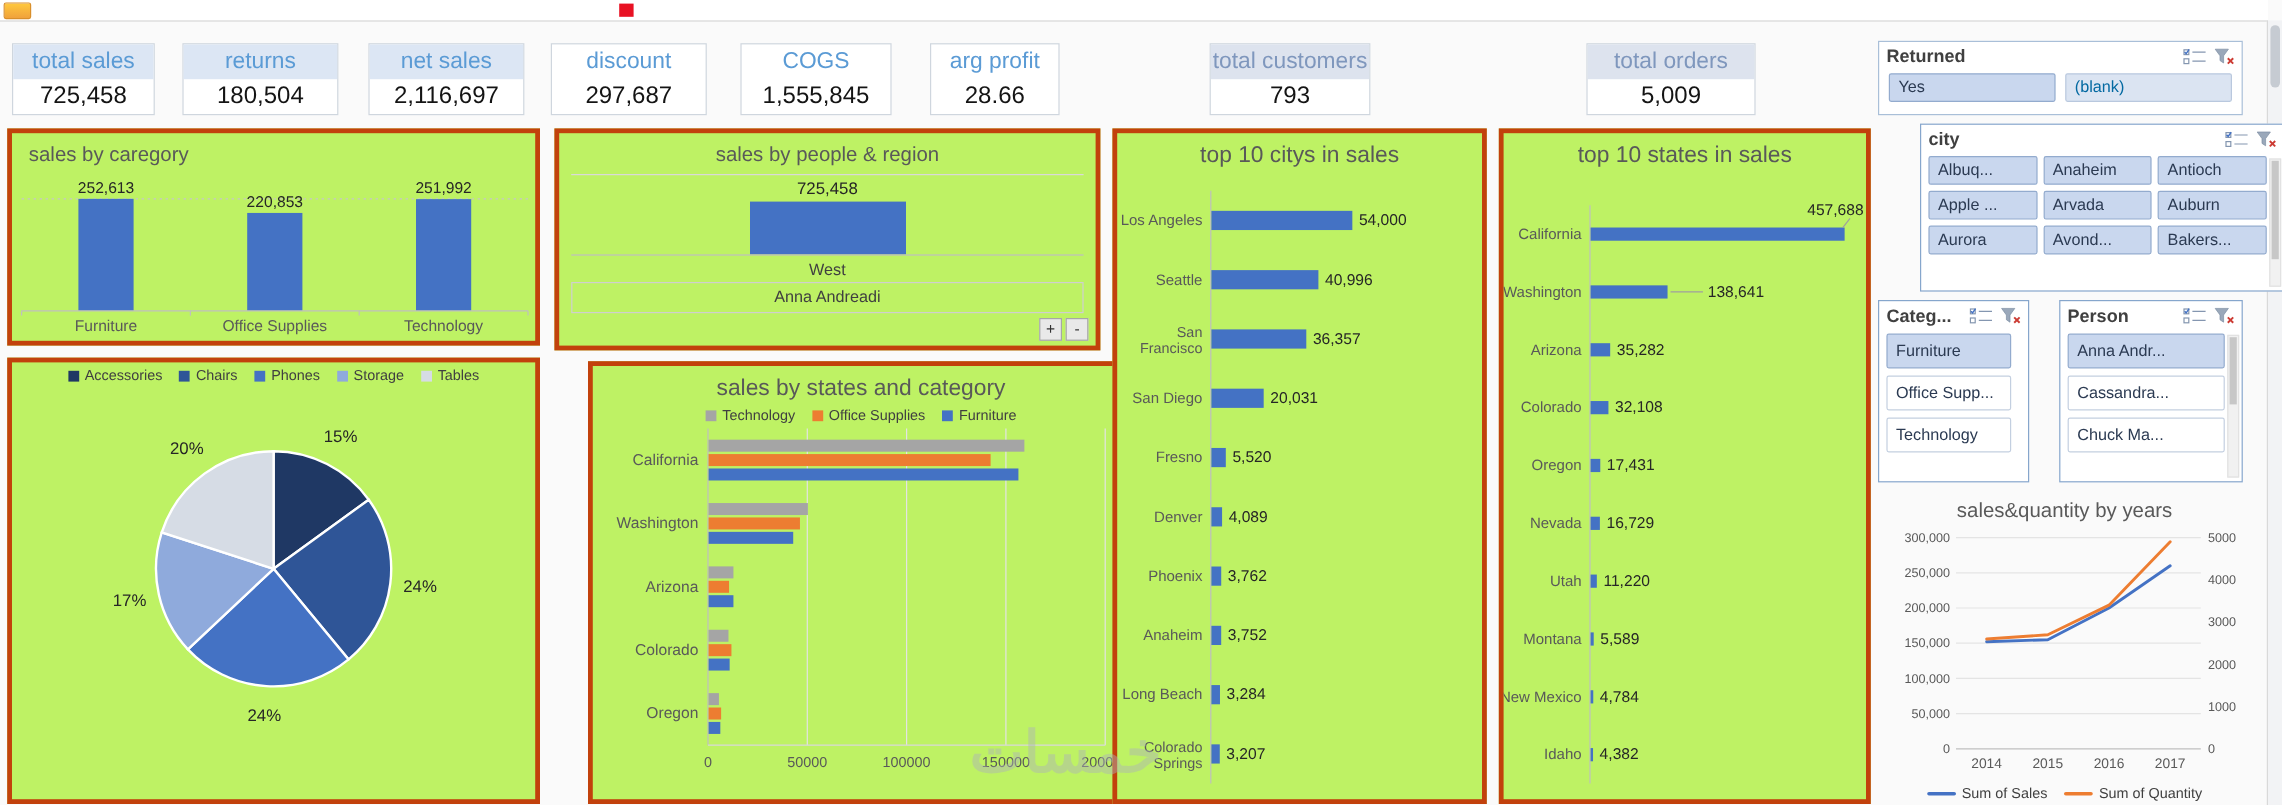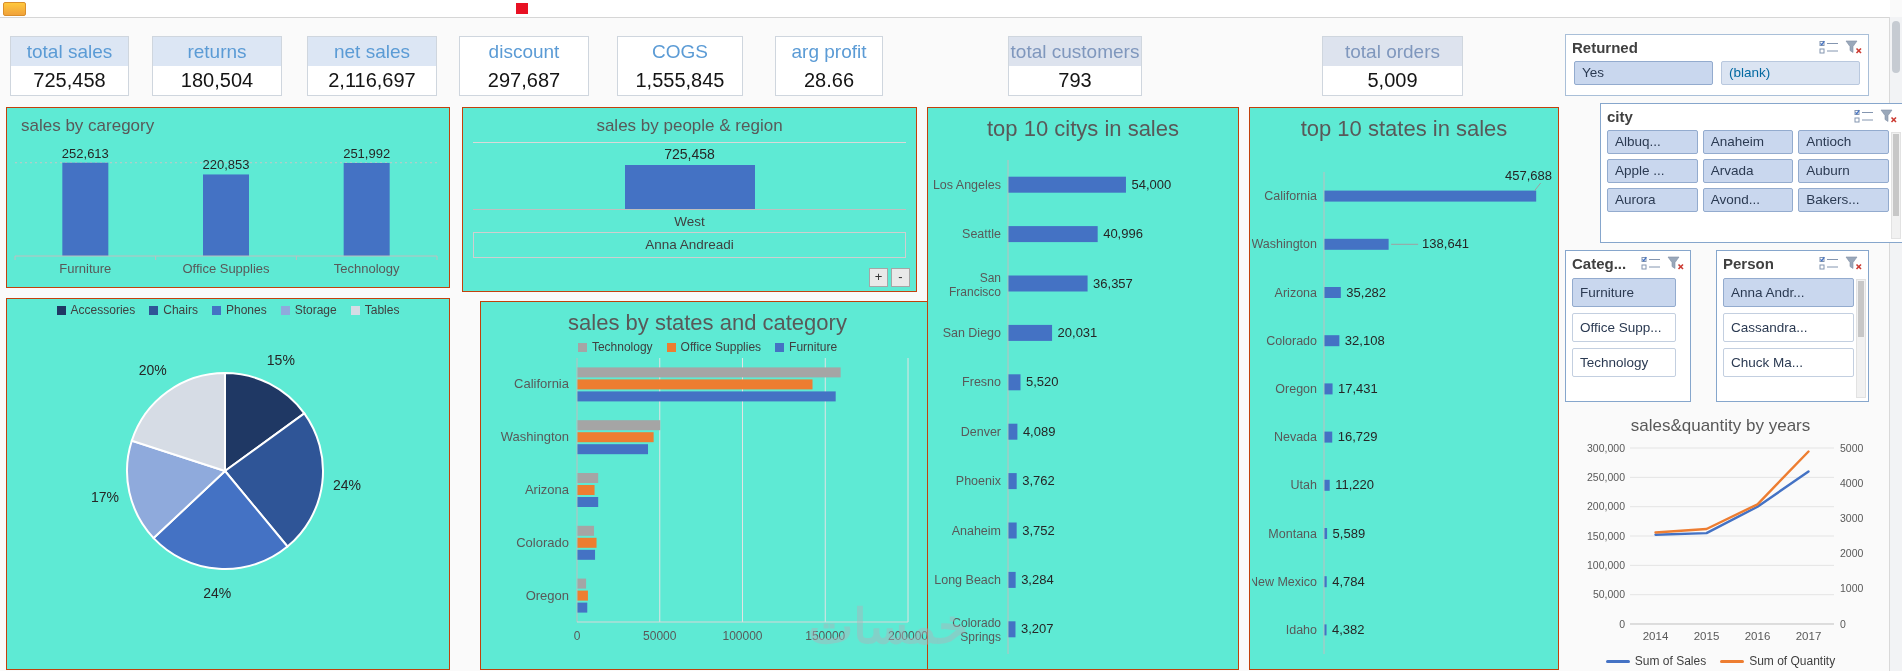--- a/index.html
+++ b/index.html
@@ -21,28 +21,28 @@
   .kpi{position:absolute;top:36px;height:60px;background:#fff;border:1px solid #cfd6de;text-align:center;box-sizing:border-box;}
   .kpi .lbl{height:29px;line-height:29px;font-size:19px;color:#5b9bd5;white-space:nowrap;overflow:hidden;}
   .kpi.hl .lbl{background:#dce6f4;}
   .kpi.muted .lbl{color:#7f97bd;background:#dde3ee;}
   .kpi .val{height:29px;line-height:29px;font-size:20px;color:#141414;}
   .k1{left:10px;width:119px}.k2{left:152px;width:130px}.k3{left:307px;width:130px}
   .k4{left:459px;width:130px}.k5{left:617px;width:126px}.k6{left:775px;width:108px}
   .k7{left:1008px;width:134px}.k8{left:1322px;width:141px}
 
   
-  .card{position:absolute;background:#5eead4;border:1px solid #c2410c;box-sizing:border-box;}
-  .ct{font-size:22px;color:#595959;padding-top:8px;text-align:center;white-space:nowrap;overflow:hidden;}
+  .card{position:absolute;background:#bef264;border:4px solid #c2410c;box-sizing:border-box;}
+  .ct{font-size:19px;color:#595959;padding-top:8px;text-align:center;white-space:nowrap;overflow:hidden;}
   .ct.left{text-align:left;padding-left:14px;font-size:17px;}
   .ct.small{font-size:17px;}
   #card-columns{left:6px;top:107px;width:444px;height:181px;}
   #card-pie{left:6px;top:298px;width:444px;height:372px;}
   #card-people{left:462px;top:107px;width:455px;height:185px;}
-  #card-grouped{left:480px;top:301px;width:455px;height:369px;}
+  #card-grouped{left:490px;top:301px;width:455px;height:369px;}
   #card-citys{left:927px;top:107px;width:312px;height:563px;}
   #card-states10{left:1249px;top:107px;width:310px;height:563px;}
   #card-line{left:1570px;top:408px;width:301px;height:262px;border:none;background:transparent;}
 
   
   .pp-line{margin:6px 10px 0;border-top:1px solid #d9d9d9;}
   .pp-val{text-align:center;font-size:14px;color:#262626;margin-top:3px;}
   .pp-bar{width:130px;height:44px;margin:3px auto 0;}
   .pp-axis{margin:0 10px;border-top:1px solid #bfbfbf;}
   .pp-l1{text-align:center;font-size:13.5px;color:#404040;padding:4px 0 3px;}

